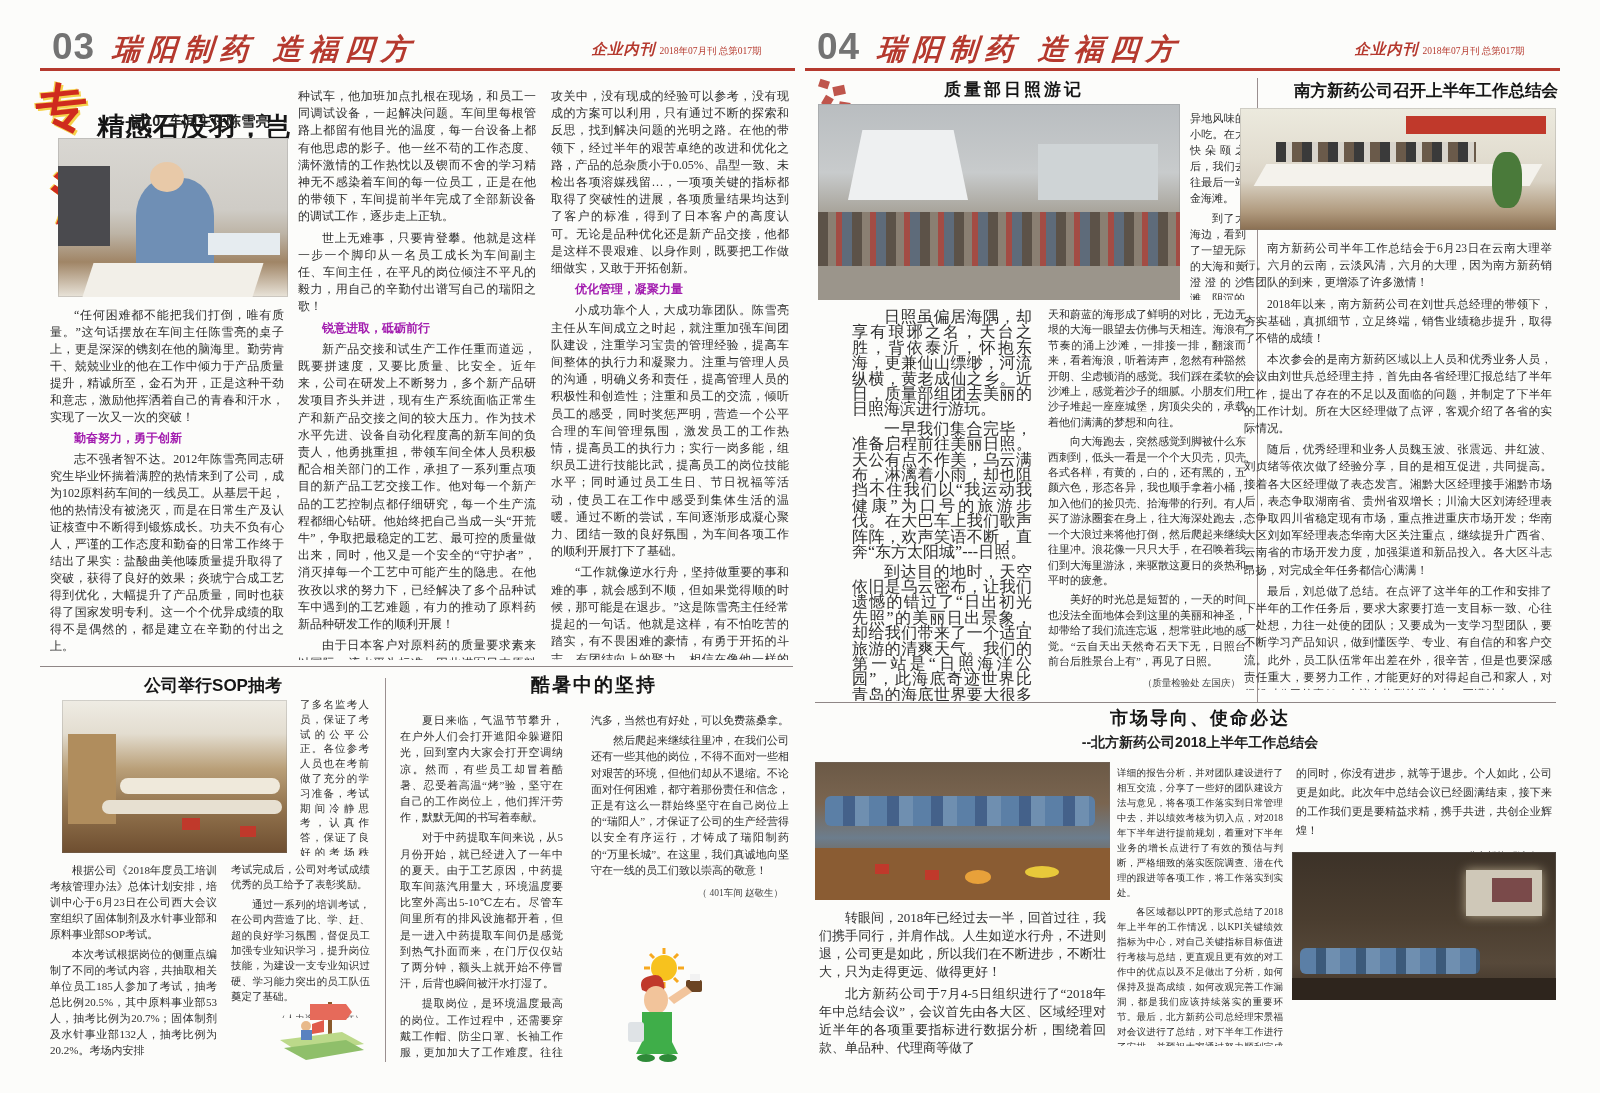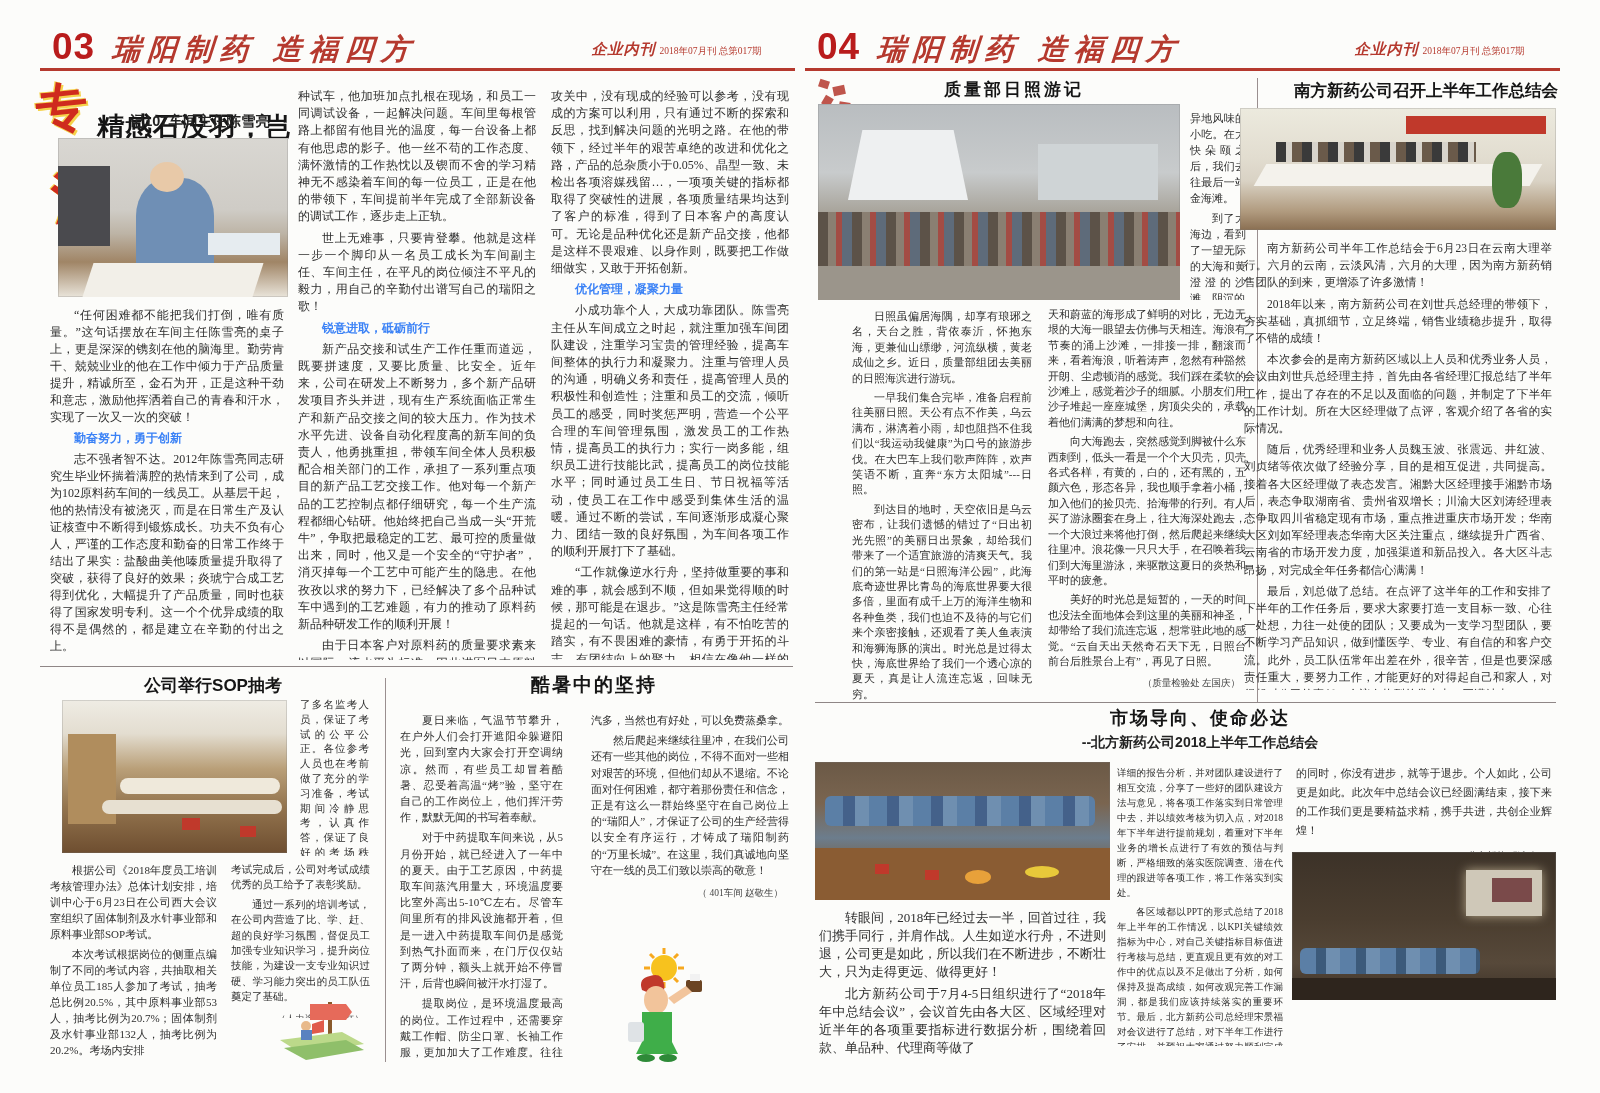--- a/index.html
+++ b/index.html
@@ -1,33 +1,33 @@
 <!DOCTYPE html>
 <html><head>
 <meta charset="utf-8">
 <style>
   html,body{margin:0;padding:0;background:#e8e8e6;}
   #sheet{position:relative;width:1600px;height:1093px;background:#fcfcfa;overflow:hidden;
          font-family:"Liberation Serif","DejaVu Serif",serif;color:#2e2e2e;}
   .abs{position:absolute;}
   
   .hdr-num{font-family:"Liberation Sans","DejaVu Sans",sans-serif;font-weight:bold;
-           font-size:37px;color:#b91c1c;letter-spacing:1px;}
+           font-size:37px;color:#737373;letter-spacing:1px;}
   .hdr-brand{font-family:"DejaVu Serif","Liberation Serif",serif;font-style:italic;font-weight:bold;
              font-size:29px;color:#b5392e;letter-spacing:7px;transform:skewX(-4deg);}
   .hdr-edition{color:#b5392e;text-align:center;line-height:13px;}
   .hdr-edition .ed-name{font-family:"DejaVu Serif",serif;font-style:italic;font-weight:bold;font-size:15px;letter-spacing:1px;}
   .hdr-edition .ed-info{font-size:9.5px;letter-spacing:0;}
   .hdr-rule{height:3px;background:#b5392e;}
   
   .col{position:absolute;text-align:justify;overflow:hidden;}
   .para{margin:4px;}
   .para.p{text-indent:2em;}
   .para.cont{text-indent:0;}
-  .para.sub{text-indent:2em;font-weight:bold;font-family:"Liberation Sans","DejaVu Sans",sans-serif;color:#3b82f6;}
+  .para.sub{text-indent:2em;font-weight:bold;font-family:"Liberation Sans","DejaVu Sans",sans-serif;color:#a21caf;}
   .para.byline{text-align:right;text-indent:0;font-size:9.5px;color:#444;padding:3px 6px 0 0;}
   .art-title{position:absolute;font-family:"Liberation Sans","DejaVu Sans",sans-serif;
              font-weight:bold;color:#151515;text-align:center;}
   .art-sub{position:absolute;font-family:"Liberation Sans","DejaVu Sans",sans-serif;
            font-weight:bold;color:#222;text-align:center;}
   .vrule{position:absolute;width:1px;background:#9a8f8f;}
   .hrule{position:absolute;height:1px;background:#8f8686;}
   
   .photo{position:absolute;overflow:hidden;box-shadow:0 0 0 1px rgba(120,120,120,.25) inset;}
   .ph{position:absolute;}
@@ -193,21 +193,21 @@
   <div id="rz-photo" class="photo" style="left:818px;top:104px;width:362px;height:196px;">
     <div class="ph" style="left:30px;top:26px;width:120px;height:70px;background:#eef0f1;clip-path:polygon(0 100%,12% 0,88% 0,100% 100%);"></div>
     <div class="ph" style="left:220px;top:40px;width:120px;height:56px;background:#cfd4d6;"></div>
     <div class="ph" style="left:0;top:108px;width:362px;height:54px;background:repeating-linear-gradient(90deg,#5c5248 0 10px,#8a7f72 10px 18px,#a34c44 18px 24px,#5e6b7a 24px 34px);"></div>
     <div class="ph" style="left:0;bottom:0;width:362px;height:34px;background:#9b958b;"></div>
   </div>
   <div class="col" style="left:1186px;top:106px;width:64px;height:194px;font-size:11px;line-height:16px;">
       <div class="para cont">异地风味的小吃。在大快朵颐之后，我们去往最后一站金海滩。</div>
       <div class="para p">到了大海边，看到了一望无际的大海和黄澄澄的沙滩，阴沉的</div>
     </div>
-  <div class="col" style="left:848px;top:305px;width:188px;height:396px;font-size:11px;line-height:15.4px;">
+  <div class="col" style="left:848px;top:305px;width:188px;height:396px;font-size:16px;line-height:15.4px;">
       <div class="para p">日照虽偏居海隅，却享有琅琊之名，天台之胜，背依泰沂，怀抱东海，更兼仙山缥缈，河流纵横，黄老成仙之乡。近日，质量部组团去美丽的日照海滨进行游玩。</div>
       <div class="para p">一早我们集合完毕，准备启程前往美丽日照。天公有点不作美，乌云满布，淋漓着小雨，却也阻挡不住我们以“我运动我健康”为口号的旅游步伐。在大巴车上我们歌声阵阵，欢声笑语不断，直奔“东方太阳城”---日照。</div>
       <div class="para p">到达目的地时，天空依旧是乌云密布，让我们遗憾的错过了“日出初光先照”的美丽日出景象，却给我们带来了一个适宜旅游的清爽天气。我们的第一站是“日照海洋公园”，此海底奇迹世界比青岛的海底世界要大很多倍，里面有成千上万的海洋生物和各种鱼类，我们也迫不及待的与它们来个亲密接触，还观看了美人鱼表演和海狮海豚的演出。时光总是过得太快，海底世界给了我们一个透心凉的夏天，真是让人流连忘返，回味无穷。</div>
       <div class="para p">时至晌午，等待我们的是海鲜大自助，里面有各式各样的海鲜，五花八门的酒水和</div>
     </div>
   <div class="col" style="left:1044px;top:303px;width:206px;height:398px;font-size:11px;line-height:15.4px;">
       <div class="para cont">天和蔚蓝的海形成了鲜明的对比，无边无垠的大海一眼望去仿佛与天相连。海浪有节奏的涌上沙滩，一排接一排，翻滚而来，看着海浪，听着涛声，忽然有种豁然开朗、尘虑顿消的感觉。我们踩在柔软的沙滩上，感觉着沙子的细腻。小朋友们用沙子堆起一座座城堡，房顶尖尖的，承载着他们满满的梦想和向往。</div>
       <div class="para p">向大海跑去，突然感觉到脚被什么东西刺到，低头一看是一个个大贝壳，贝壳各式各样，有黄的，白的，还有黑的，五颜六色，形态各异，我也顺手拿着小桶，加入他们的捡贝壳、拾海带的行列。有人买了游泳圈套在身上，往大海深处跑去，一个大浪过来将他打倒，然后爬起来继续往里冲。浪花像一只只大手，在召唤着我们到大海里游泳，来驱散这夏日的炎热和平时的疲惫。</div>
       <div class="para p">美好的时光总是短暂的，一天的时间也没法全面地体会到这里的美丽和神圣，却带给了我们流连忘返，想常驻此地的感觉。“云自天出天然奇石天下无，日照台前台后胜景台上有”，再见了日照。</div>
       <div class="para byline">（质量检验处  左国庆）</div>

